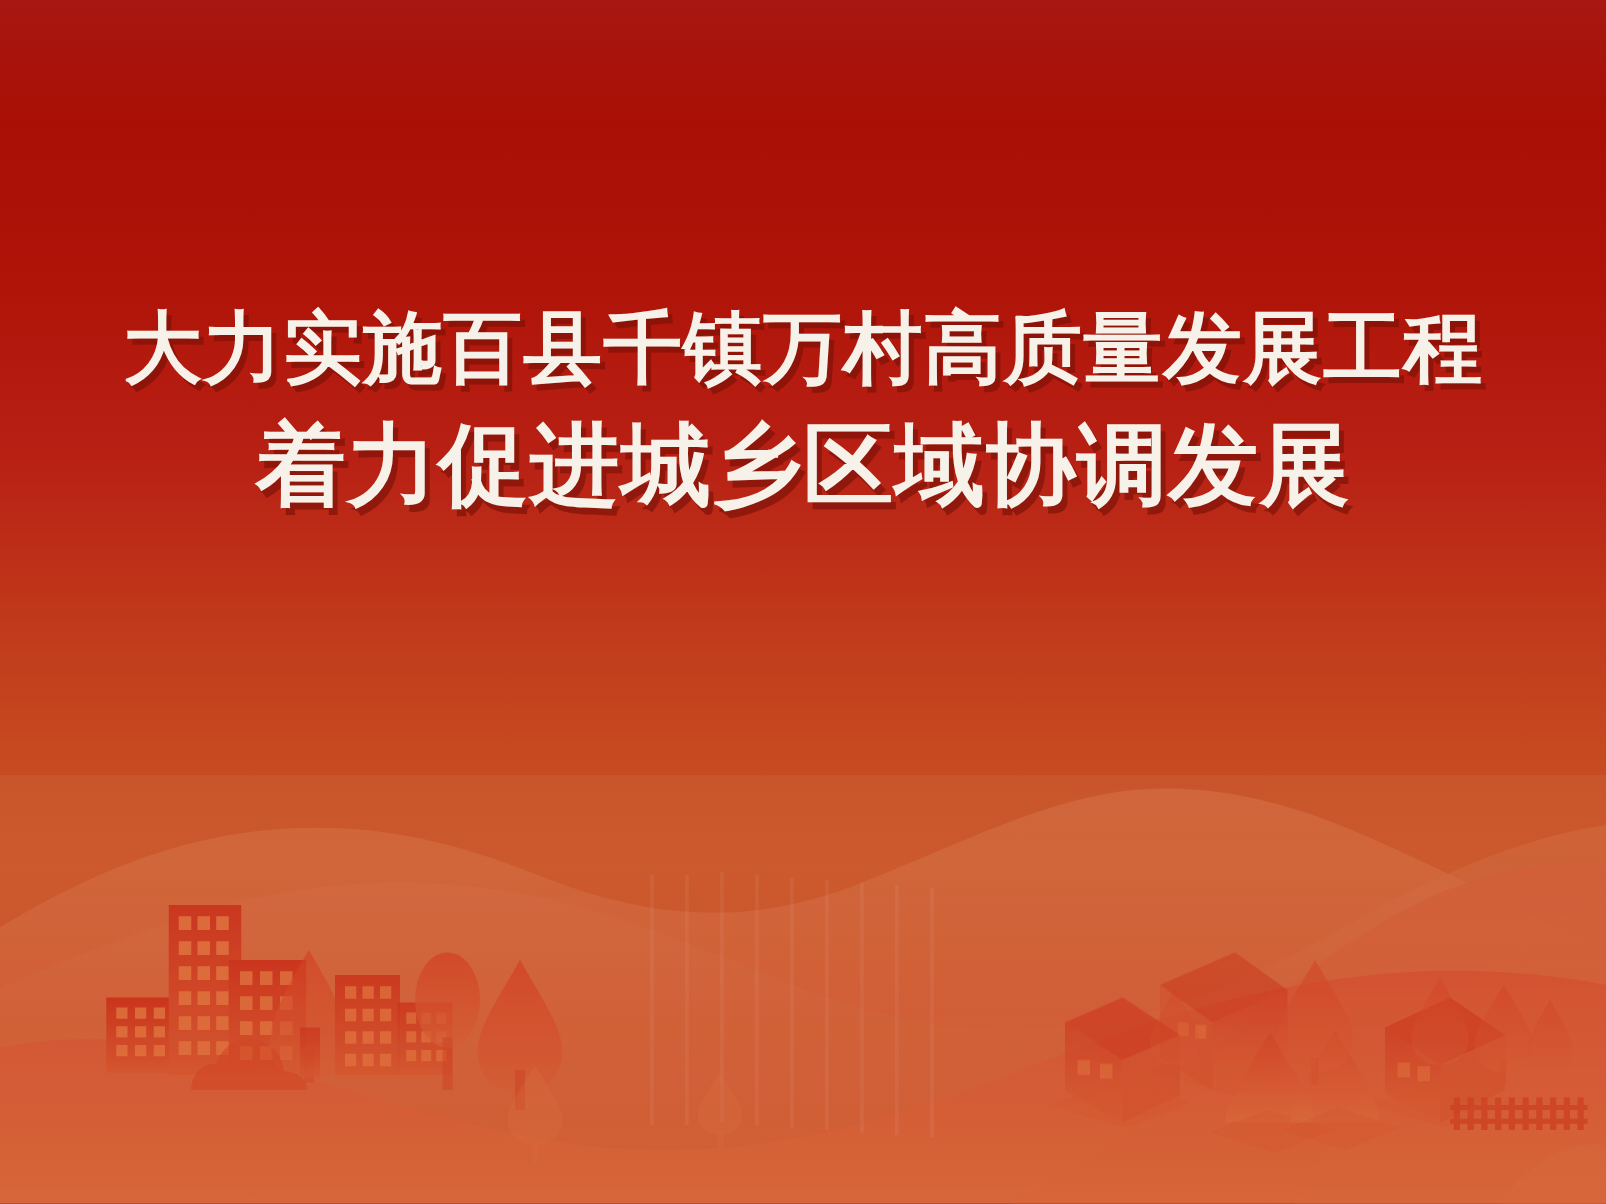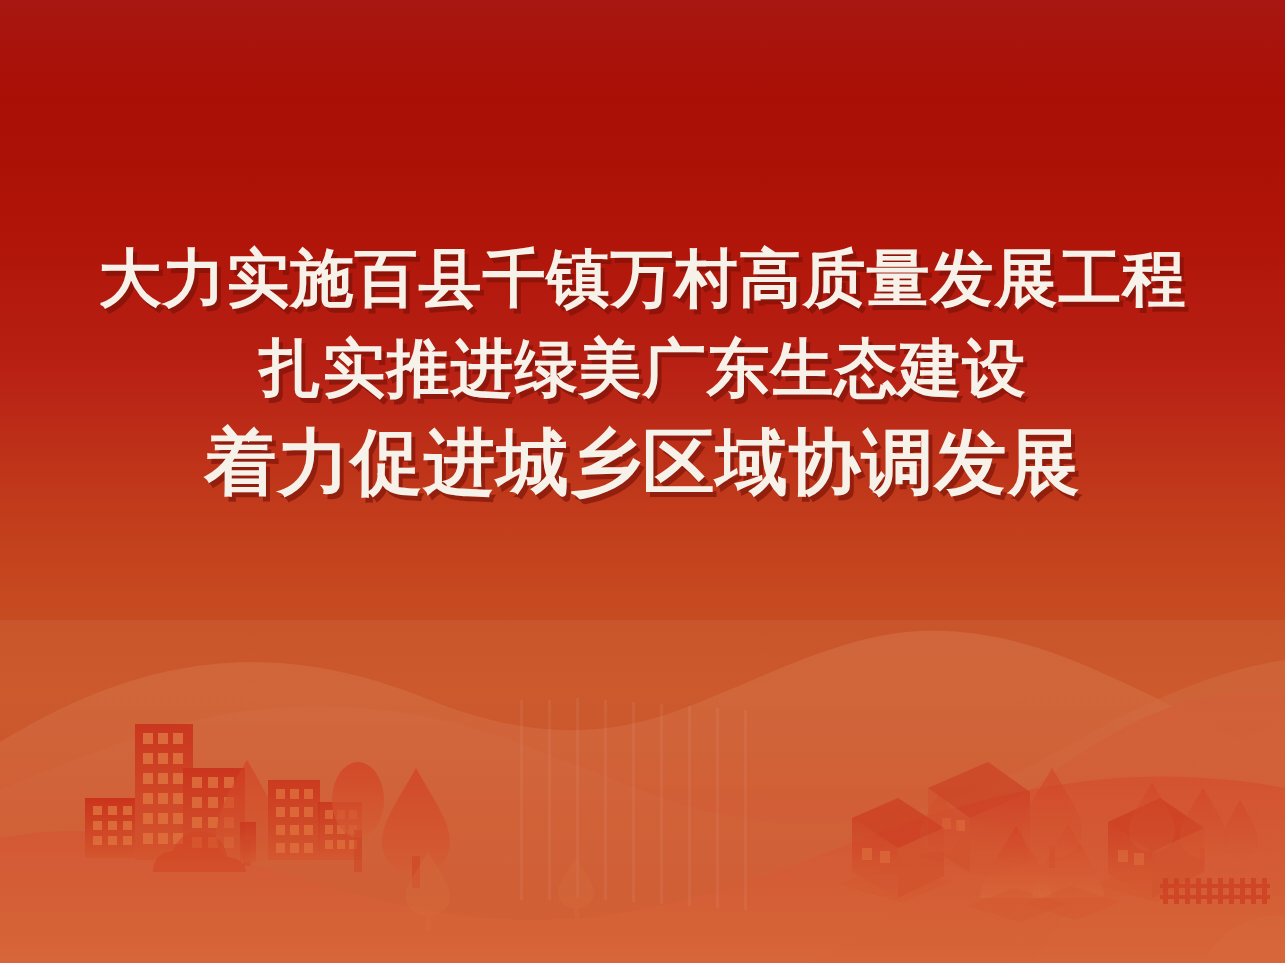--- a/index.html
+++ b/index.html
@@ -365,17 +365,16 @@
     <g>
       <path d="M1200,963 C1215,940 1235,924 1258,918 C1268,915 1278,915 1285,917
                L1285,963 Z" fill="#d8693c" opacity="0.35"></path>
     </g>
 
     <rect x="0" y="620" width="1285" height="343" fill="url(#gFade)"></rect>
   </svg>
 
   <div id="title-block">
     <span class="tline l1">大力实施百县千镇万村高质量发展工程</span>
-    <span class="tline l2">扎实推进绿美广东生态建设</span>
     <span class="tline l3">着力促进城乡区域协调发展</span>
   </div>
 
 </div>
 
 </body></html>

